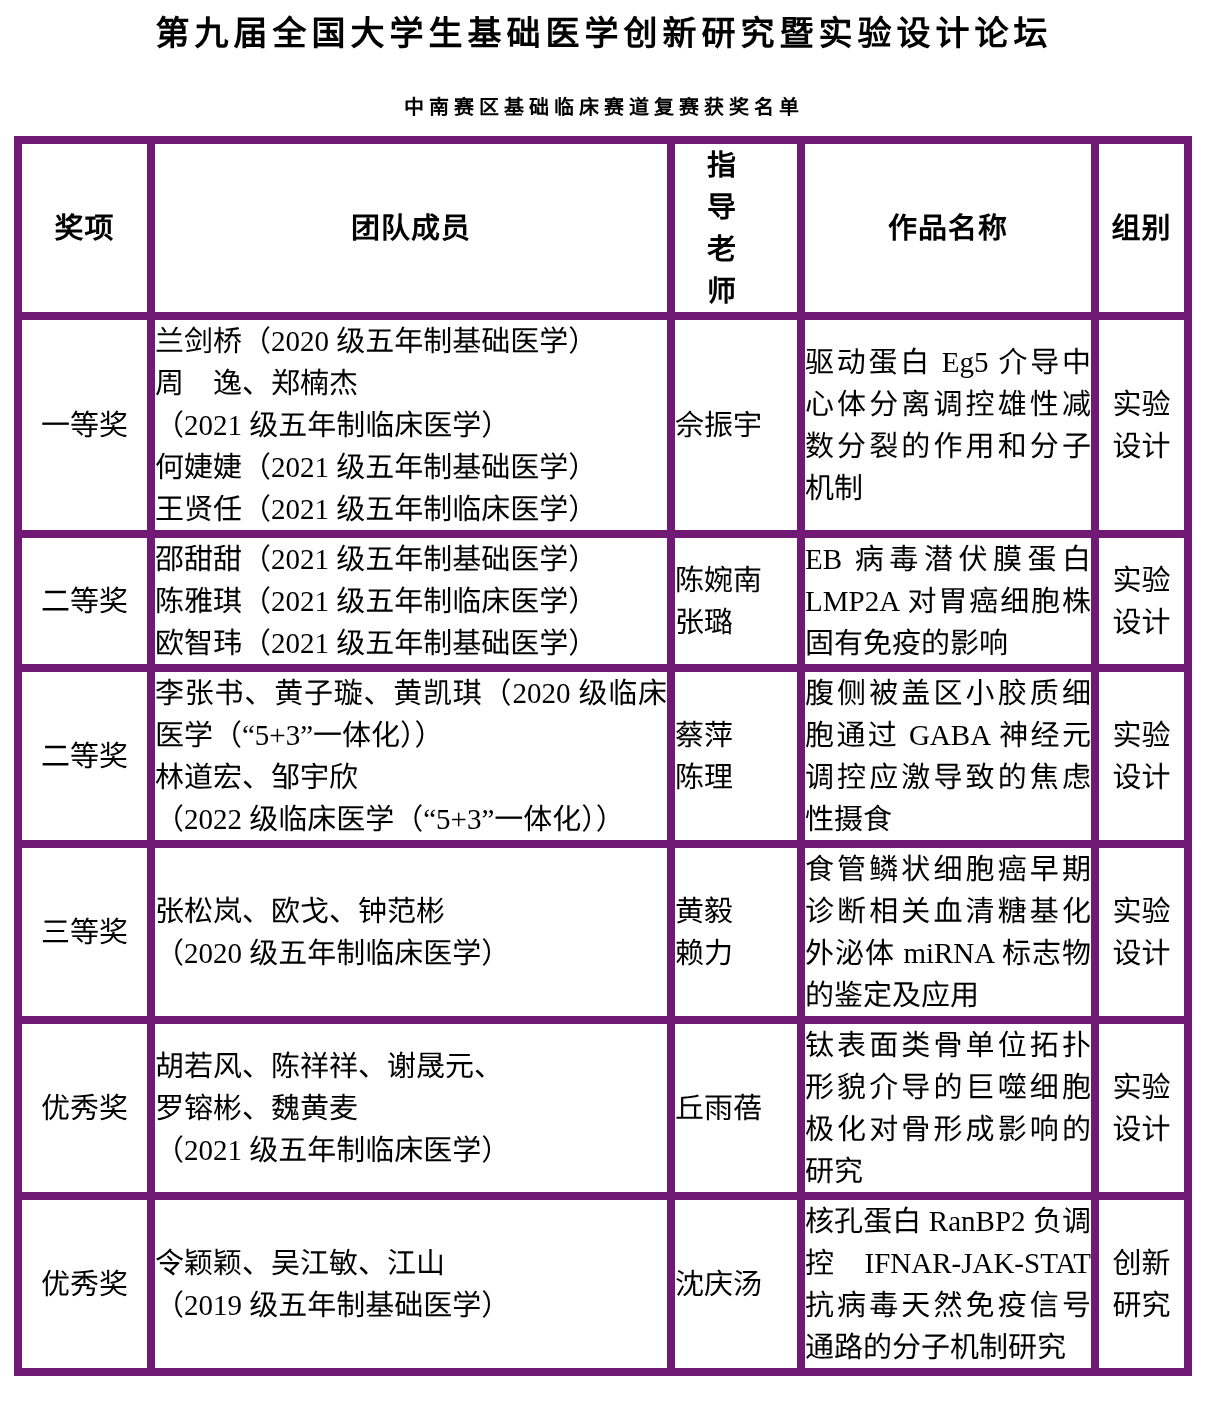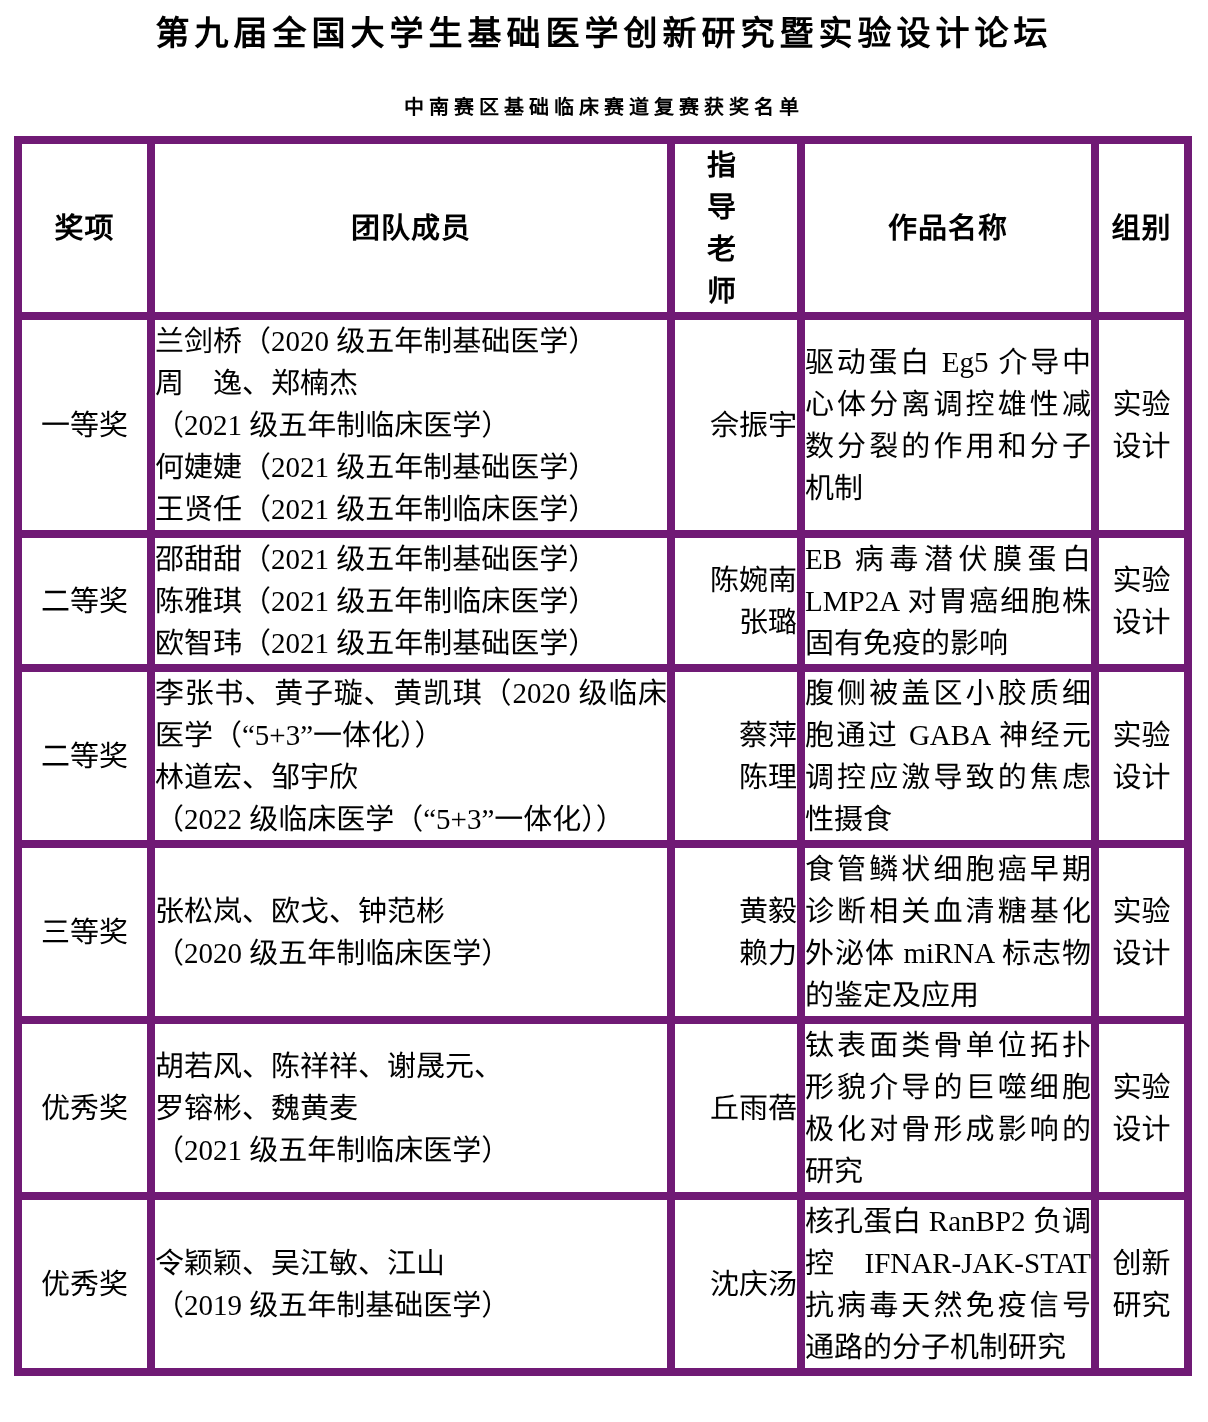--- a/index.html
+++ b/index.html
@@ -59,21 +59,21 @@
   }
   td.members {
     padding: 6px 10px 6px 15px;
     text-align: left;
   }
   td.members .line {
     text-align: justify;
   }
   td.advisor {
     padding: 6px 4px 6px 10px;
-    text-align: right;
+    text-align: left;
   }
   td.work {
     padding: 8px 14px;
     text-align: justify;
     text-align-last: left;
   }
   td.group {
     text-align: center;
     margin-left: 8px;
   }

